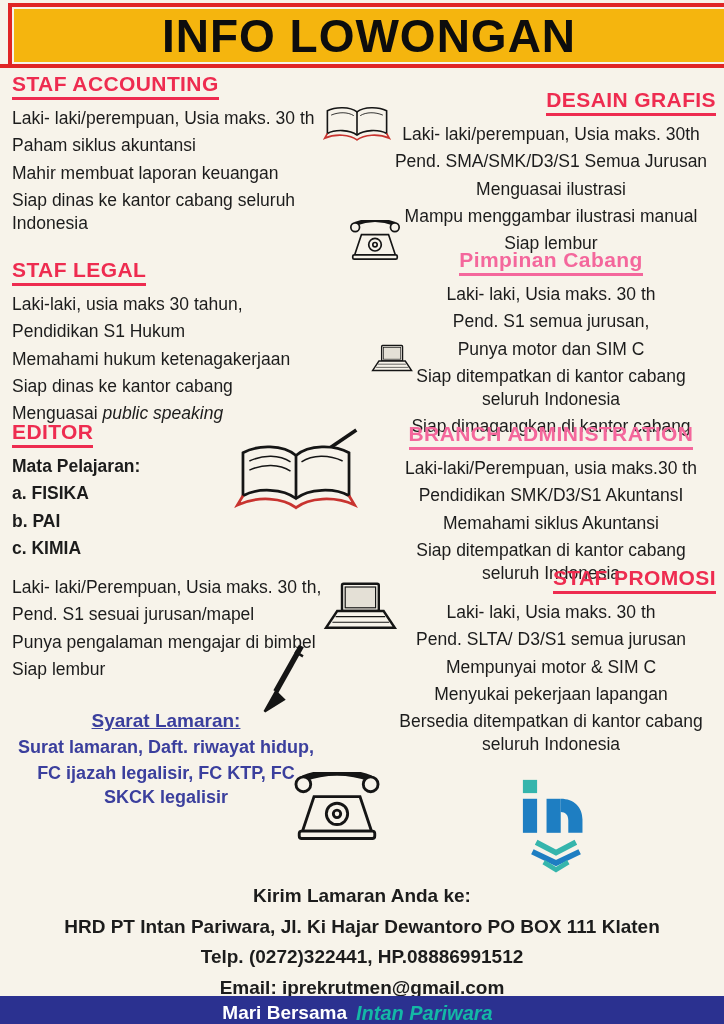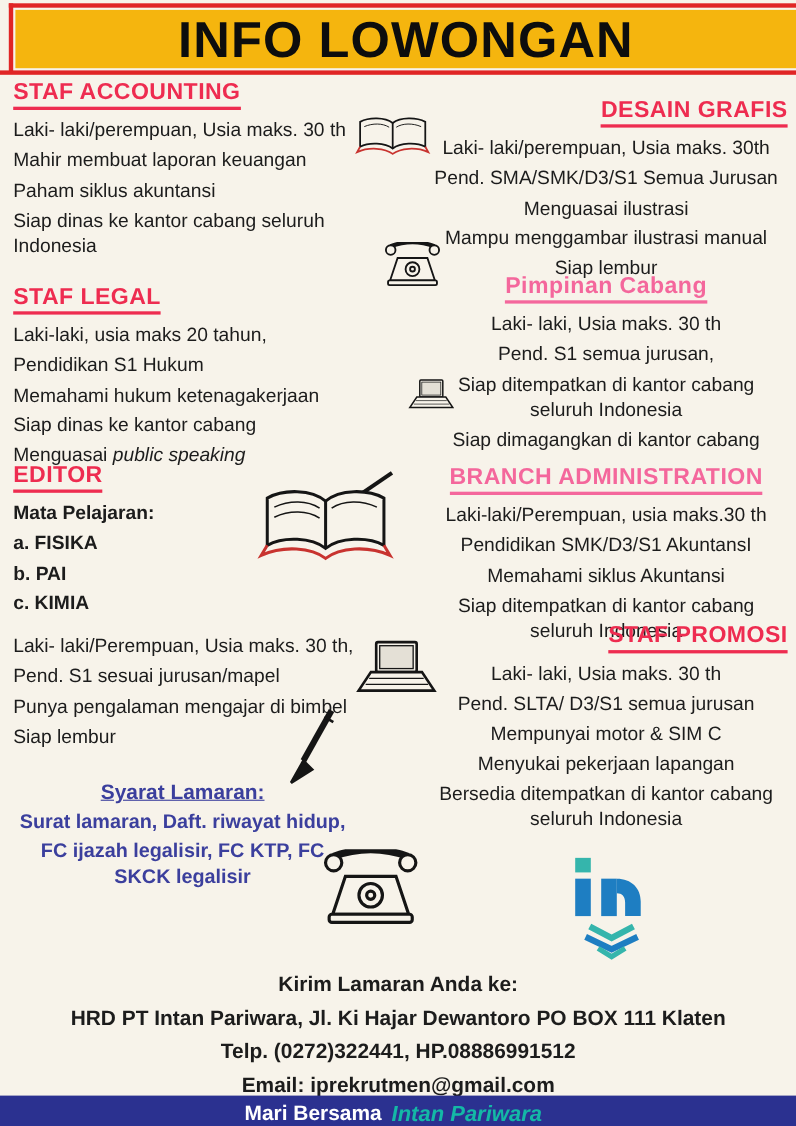--- a/index.html
+++ b/index.html
@@ -56,28 +56,28 @@
   <div class="rule-top"></div>
   <div class="rule-left"></div>
   <header class="banner">
     <h1>INFO LOWONGAN</h1>
   </header>
   <div class="rule-bottom"></div>
 
   <section class="job left-col" style="top:72px">
     <h2 class="sec-title red">STAF ACCOUNTING</h2>
     <p class="line">Laki- laki/perempuan, Usia maks. 30 th</p>
+    <p class="line">Paham siklus akuntansi</p>
     <p class="line">Mahir membuat laporan keuangan</p>
-    <p class="line">Paham siklus akuntansi</p>
     <p class="line">Siap dinas ke kantor cabang seluruh Indonesia</p>
   </section>
 
   <section class="job left-col" style="top:258px">
     <h2 class="sec-title red">STAF LEGAL</h2>
-    <p class="line">Laki-laki, usia maks 20 tahun,</p>
+    <p class="line">Laki-laki, usia maks 30 tahun,</p>
     <p class="line">Pendidikan S1 Hukum</p>
     <p class="line">Memahami hukum ketenagakerjaan</p>
     <p class="line">Siap dinas ke kantor cabang</p>
     <p class="line"><span>Menguasai </span><span class="it">public speaking</span></p>
   </section>
 
   <section class="job left-col" style="top:420px">
     <h2 class="sec-title red">EDITOR</h2>
     <p class="line bold">Mata Pelajaran:</p>
     <p class="line bold">a.  FISIKA</p>
@@ -96,20 +96,21 @@
     <p class="line">Pend. SMA/SMK/D3/S1 Semua Jurusan</p>
     <p class="line">Menguasai ilustrasi</p>
     <p class="line">Mampu menggambar ilustrasi manual</p>
     <p class="line">Siap lembur</p>
   </section>
 
   <section class="job right-col" style="top:248px">
     <div class="t-c"><h2 class="sec-title pink">Pimpinan Cabang</h2></div>
     <p class="line">Laki- laki, Usia maks. 30 th</p>
     <p class="line">Pend. S1 semua jurusan,</p>
+    <p class="line">Punya motor dan SIM C</p>
     <p class="line">Siap ditempatkan di kantor cabang seluruh Indonesia</p>
     <p class="line">Siap dimagangkan di kantor cabang</p>
   </section>
 
   <section class="job right-col" style="top:422px">
     <div class="t-c"><h2 class="sec-title pink">BRANCH ADMINISTRATION</h2></div>
     <p class="line">Laki-laki/Perempuan, usia maks.30 th</p>
     <p class="line">Pendidikan SMK/D3/S1 AkuntansI</p>
     <p class="line">Memahami siklus Akuntansi</p>
     <p class="line">Siap ditempatkan di kantor cabang seluruh Indonesia</p>

